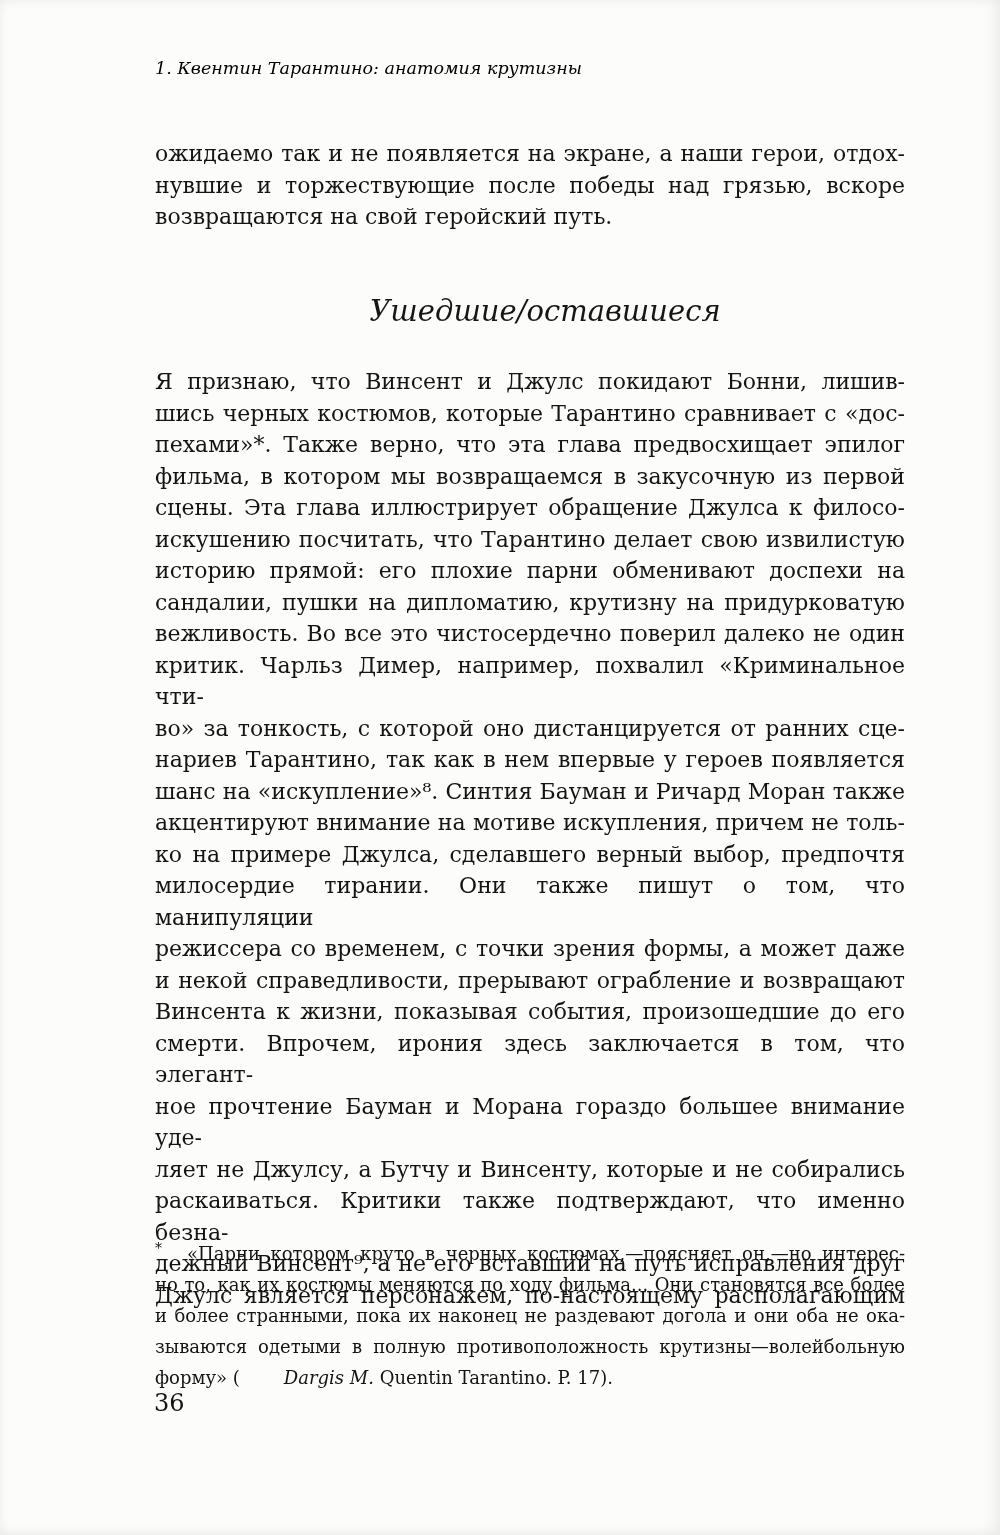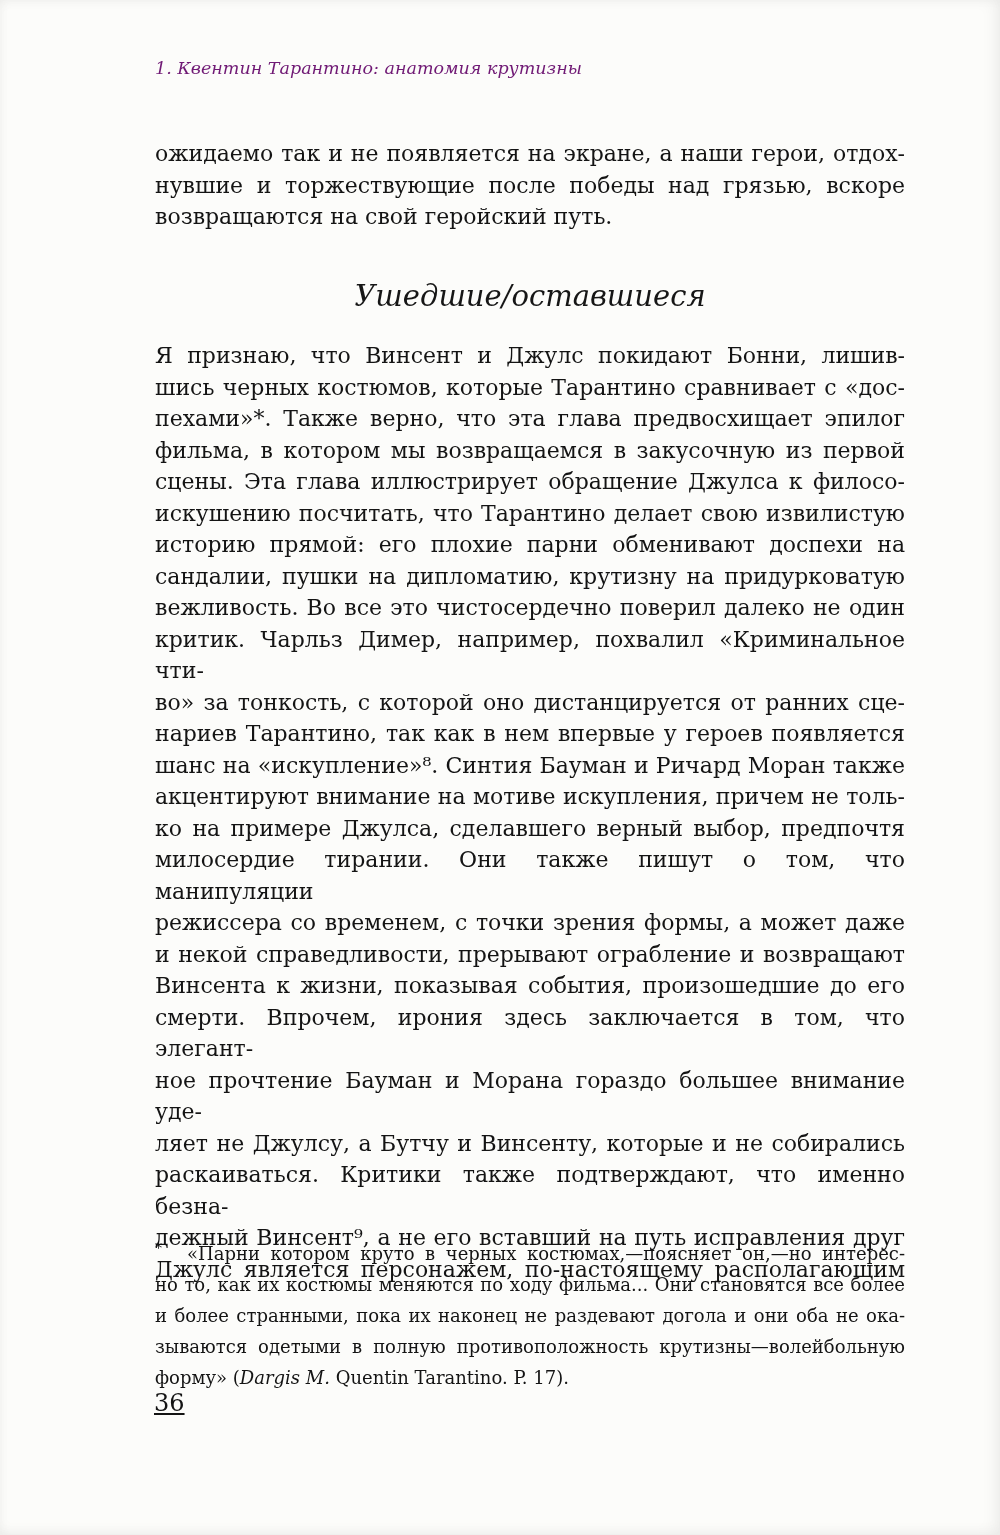--- a/index.html
+++ b/index.html
@@ -22,46 +22,46 @@
   }
 
   .running-head {
     position: absolute;
     left: 155px;
     top: 57px;
     width: 750px;
     font-style: italic;
     font-size: 17.5px;
     line-height: 22px;
-    color: #701a75;
+    color: #000000;
   }
 
   .para {
     position: absolute;
     left: 155px;
     width: 750px;
     font-size: 22px;
   }
   .intro { top: 138px; }
-  .body-para { top: 340px; }
+  .body-para { top: 366px; }
 
   .line {
     line-height: 31.5px;
     text-align: justify;
     text-align-last: justify;
     white-space: normal;
   }
   .intro .line.last-line { text-align-last: left; }
 
   .section-heading {
     position: absolute;
     left: 155px;
     top: 278px;
     width: 750px;
-    margin: 0;
+    margin: 15px;
     text-align: center;
     font-style: italic;
     font-weight: normal;
     font-size: 29px;
     line-height: 36px;
     color: #161616;
   }
 
   .footnote {
     position: absolute;
@@ -75,29 +75,28 @@
     text-align: justify;
     text-align-last: justify;
   }
   .fn-line.last { text-align-last: left; }
   .fn-marker {
     display: inline-block;
     width: 32px;
     font-size: 14px;
     vertical-align: 7px;
   }
-  .it { font-style: italic; }
+  .it { font-style: italic; margin-left: 44px; }
 
   .page-number {
     position: absolute;
     left: 154px;
     top: 1388px;
     font-size: 24px;
     line-height: 30px;
-    text-decoration: underline;
   }
 </style>
 </head>
 <body>
 
 <div class="page">
 
   <div class="running-head">1. Квентин Тарантино: анатомия крутизны</div>
 
   <div class="para intro">

